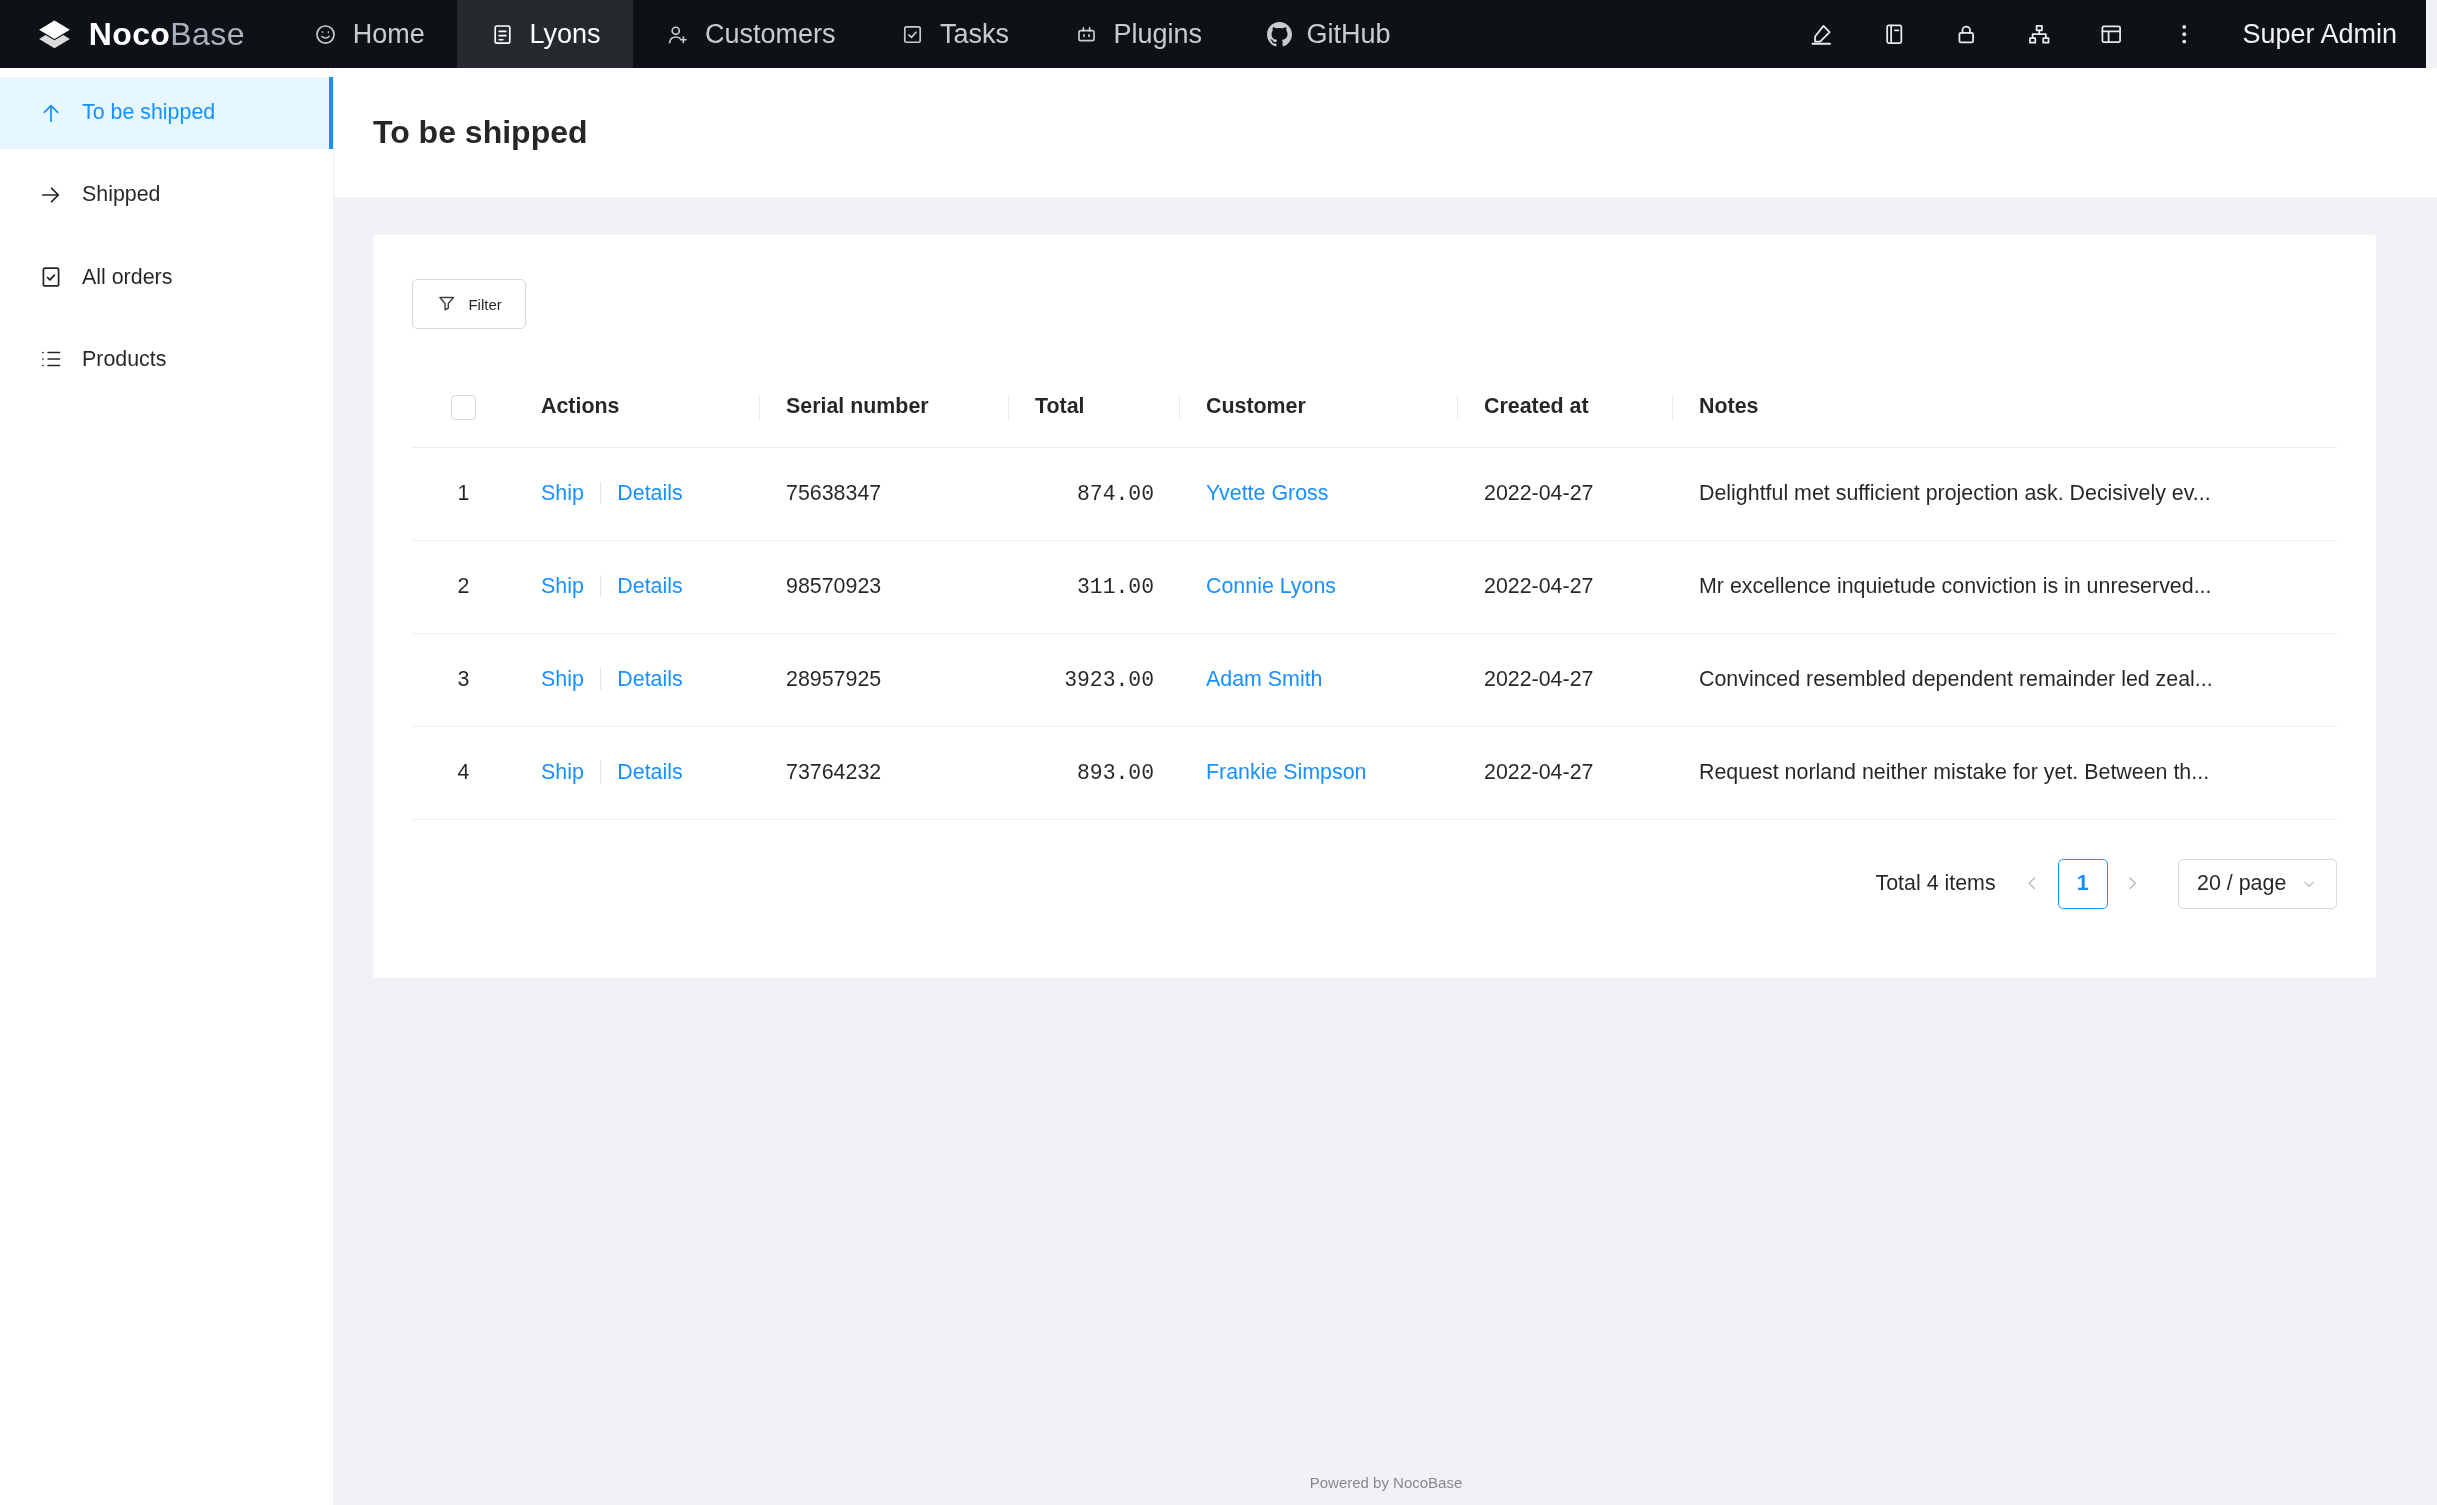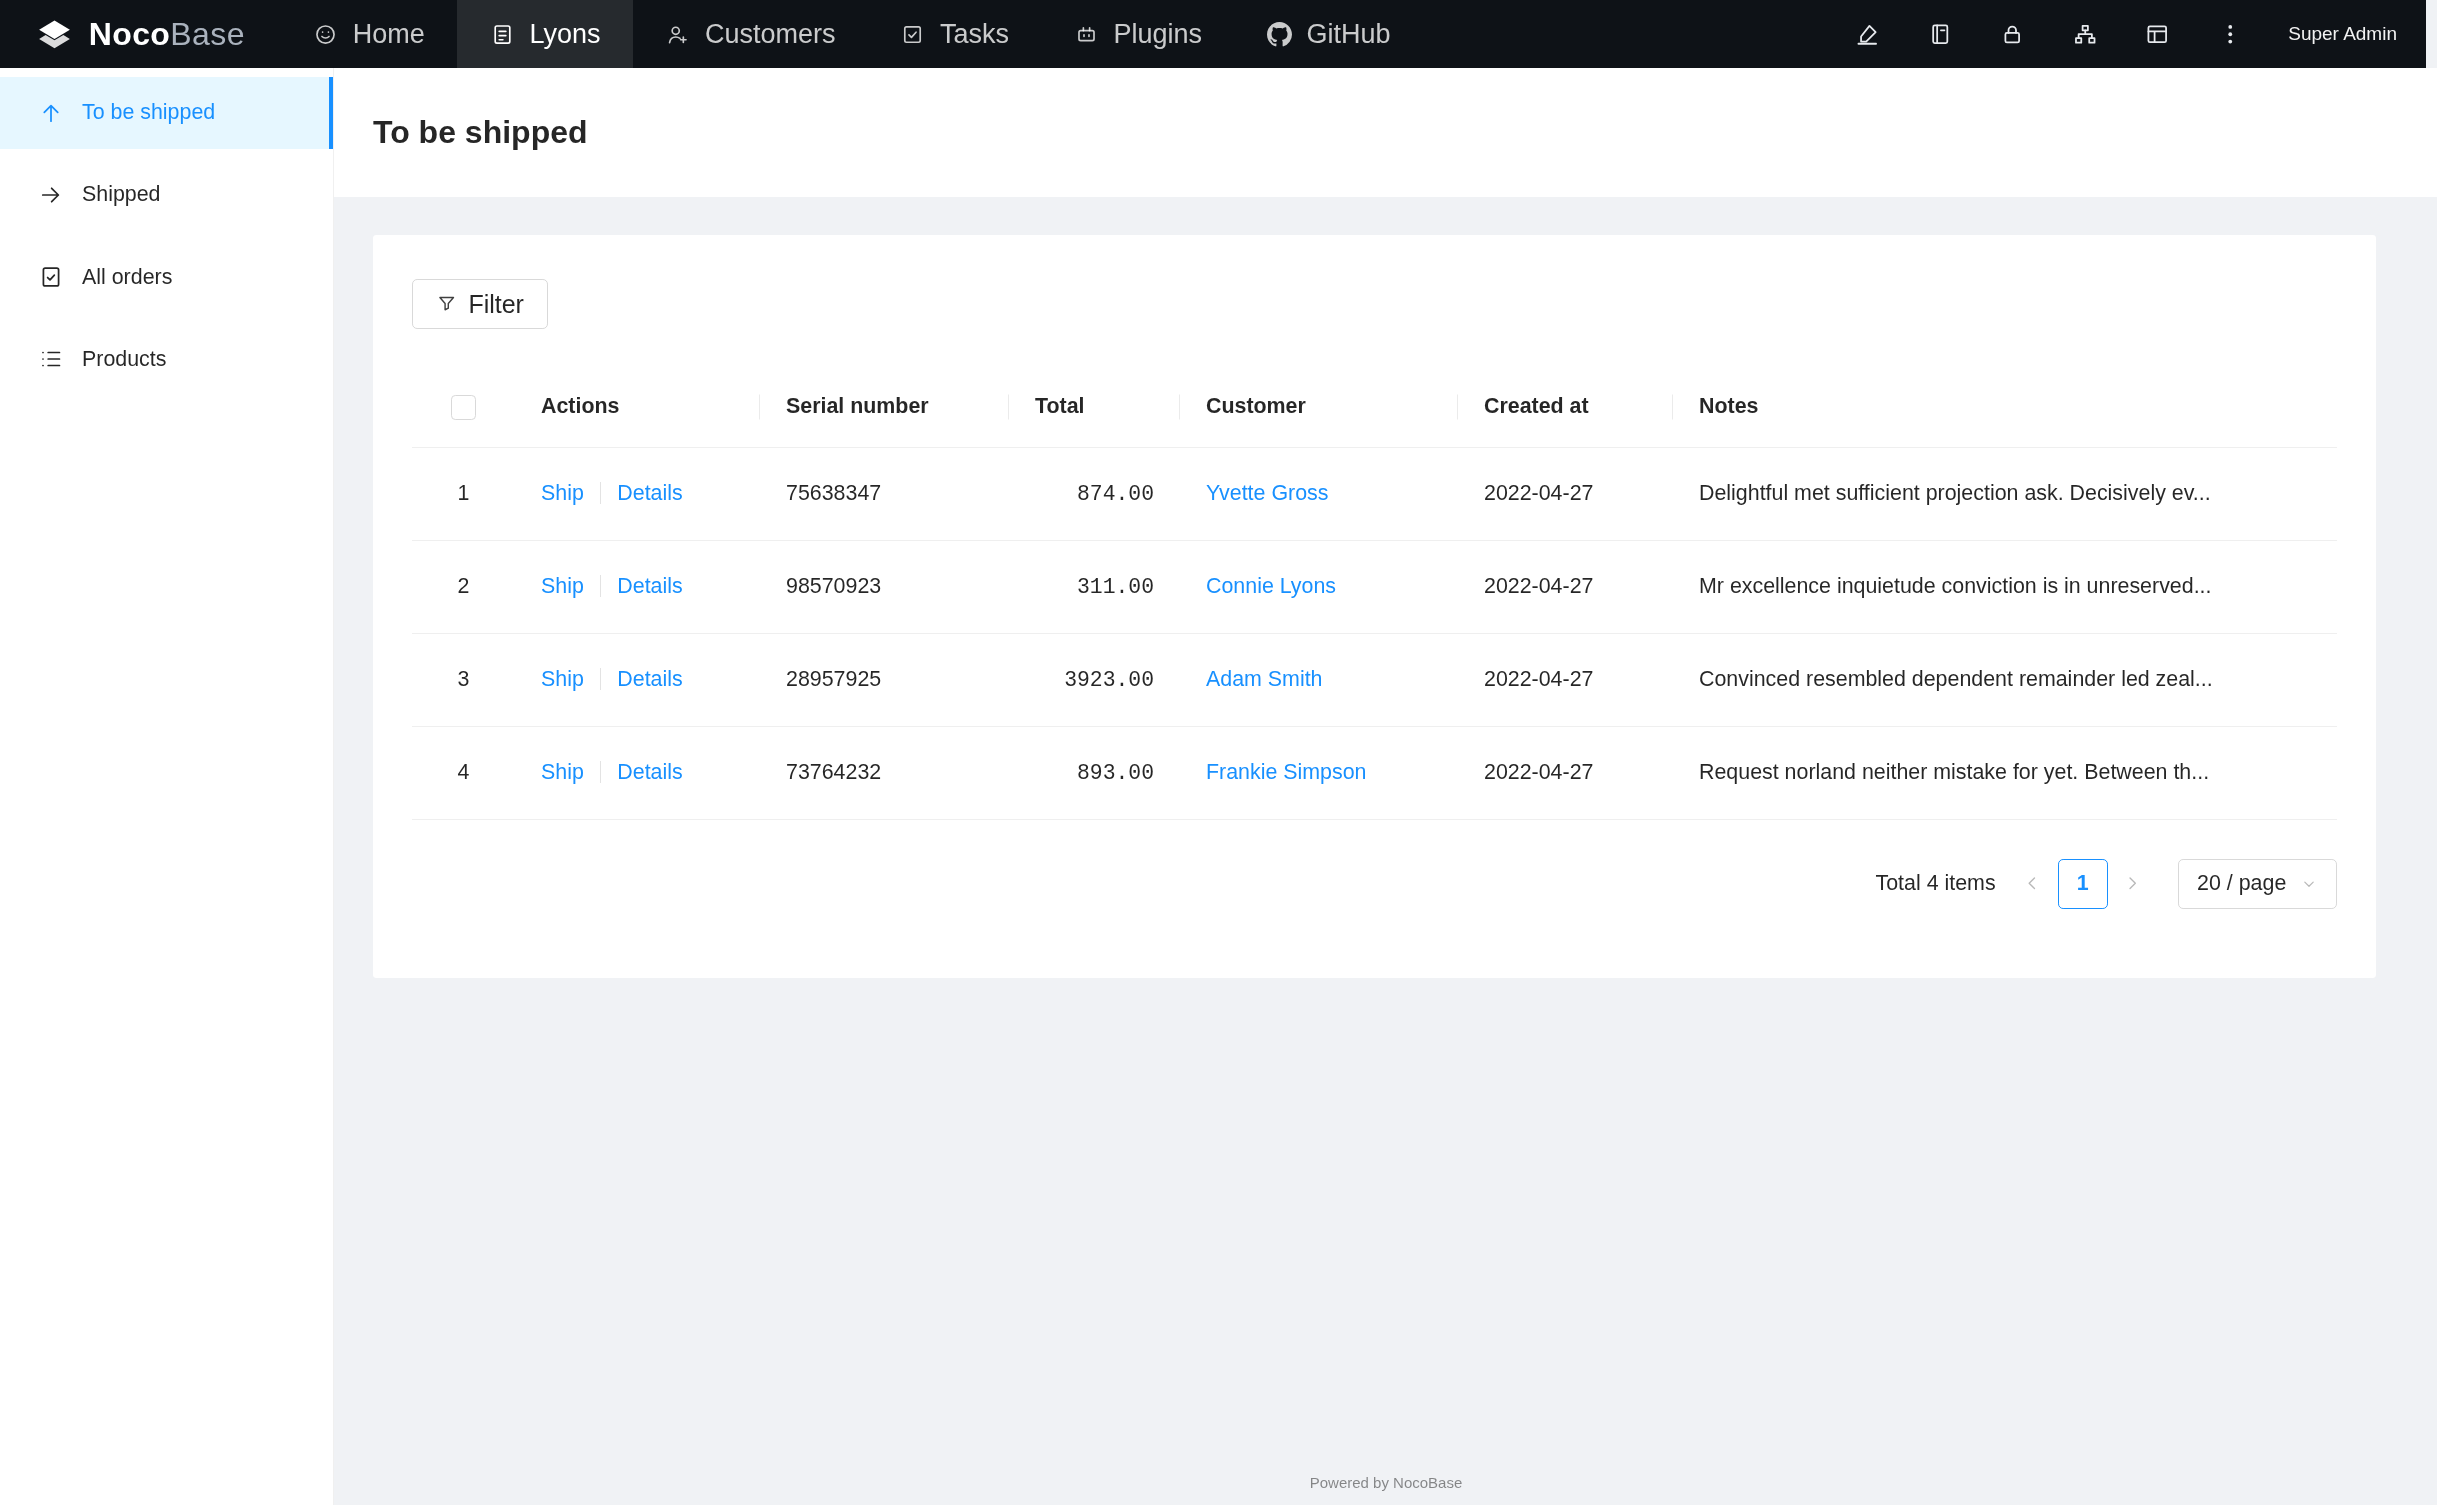--- a/index.html
+++ b/index.html
@@ -32,21 +32,21 @@
     font-size:27px;color:rgba(255,255,255,0.78);cursor:pointer;white-space:nowrap;
   }
   .topnav-item svg{width:25px;height:25px;}
   .topnav-item.active{background:rgba(255,255,255,0.10);color:#ffffff;}
   .topbar-right{margin-left:auto;display:flex;align-items:center;padding-right:29px;}
   .tool-btn{
     height:68px;padding:0 23px;display:flex;align-items:center;justify-content:center;
     background:none;border:none;color:#e7eaee;cursor:pointer;
   }
   .tool-btn svg{width:26.5px;height:26.5px;}
-  .user-name{font-size:19px;color:rgba(255,255,255,0.95);padding-left:22px;cursor:pointer;white-space:nowrap;}
+  .user-name{font-size:27px;color:rgba(255,255,255,0.95);padding-left:22px;cursor:pointer;white-space:nowrap;}
 
   
   .sidebar{
     position:absolute;top:68px;left:0;bottom:0;width:334px;background:#ffffff;
     border-right:0.9px solid #f0f0f0;padding-top:8.6px;
   }
   .side-item{
     height:72px;margin-bottom:10.3px;display:flex;align-items:center;gap:18px;
     padding:0 20.5px 0 38px;font-size:21.4px;color:rgba(0,0,0,0.85);
     cursor:pointer;position:relative;white-space:nowrap;
@@ -63,21 +63,21 @@
   .page-title{font-size:32px;font-weight:600;color:rgba(0,0,0,0.85);margin:0;}
 
   .card{
     margin:38px 62px 0 39px;height:743px;background:#ffffff;border-radius:3.4px;
     padding:44px 39px 0 39px;
   }
 
   .filter-btn{
     display:inline-flex;align-items:center;gap:11px;height:50px;padding:8px 23px;
     background:#fff;border:0.9px solid #d9d9d9;border-radius:5.1px;
-    font-size:25px;color:rgba(0,0,0,0.85);cursor:pointer;
+    font-size:15px;color:rgba(0,0,0,0.85);cursor:pointer;
   }
   .filter-btn svg{width:21.4px;height:21.4px;color:rgba(0,0,0,0.75);}
 
   
   table{width:100%;border-collapse:collapse;table-layout:fixed;margin-top:38px;font-size:21.4px;}
   th{
     height:80px;padding:0 26px;text-align:left;font-weight:700;color:rgba(0,0,0,0.85);
     border-bottom:0.9px solid #efefef;position:relative;background:#fff;white-space:nowrap;
   }
   th.sep::after{

